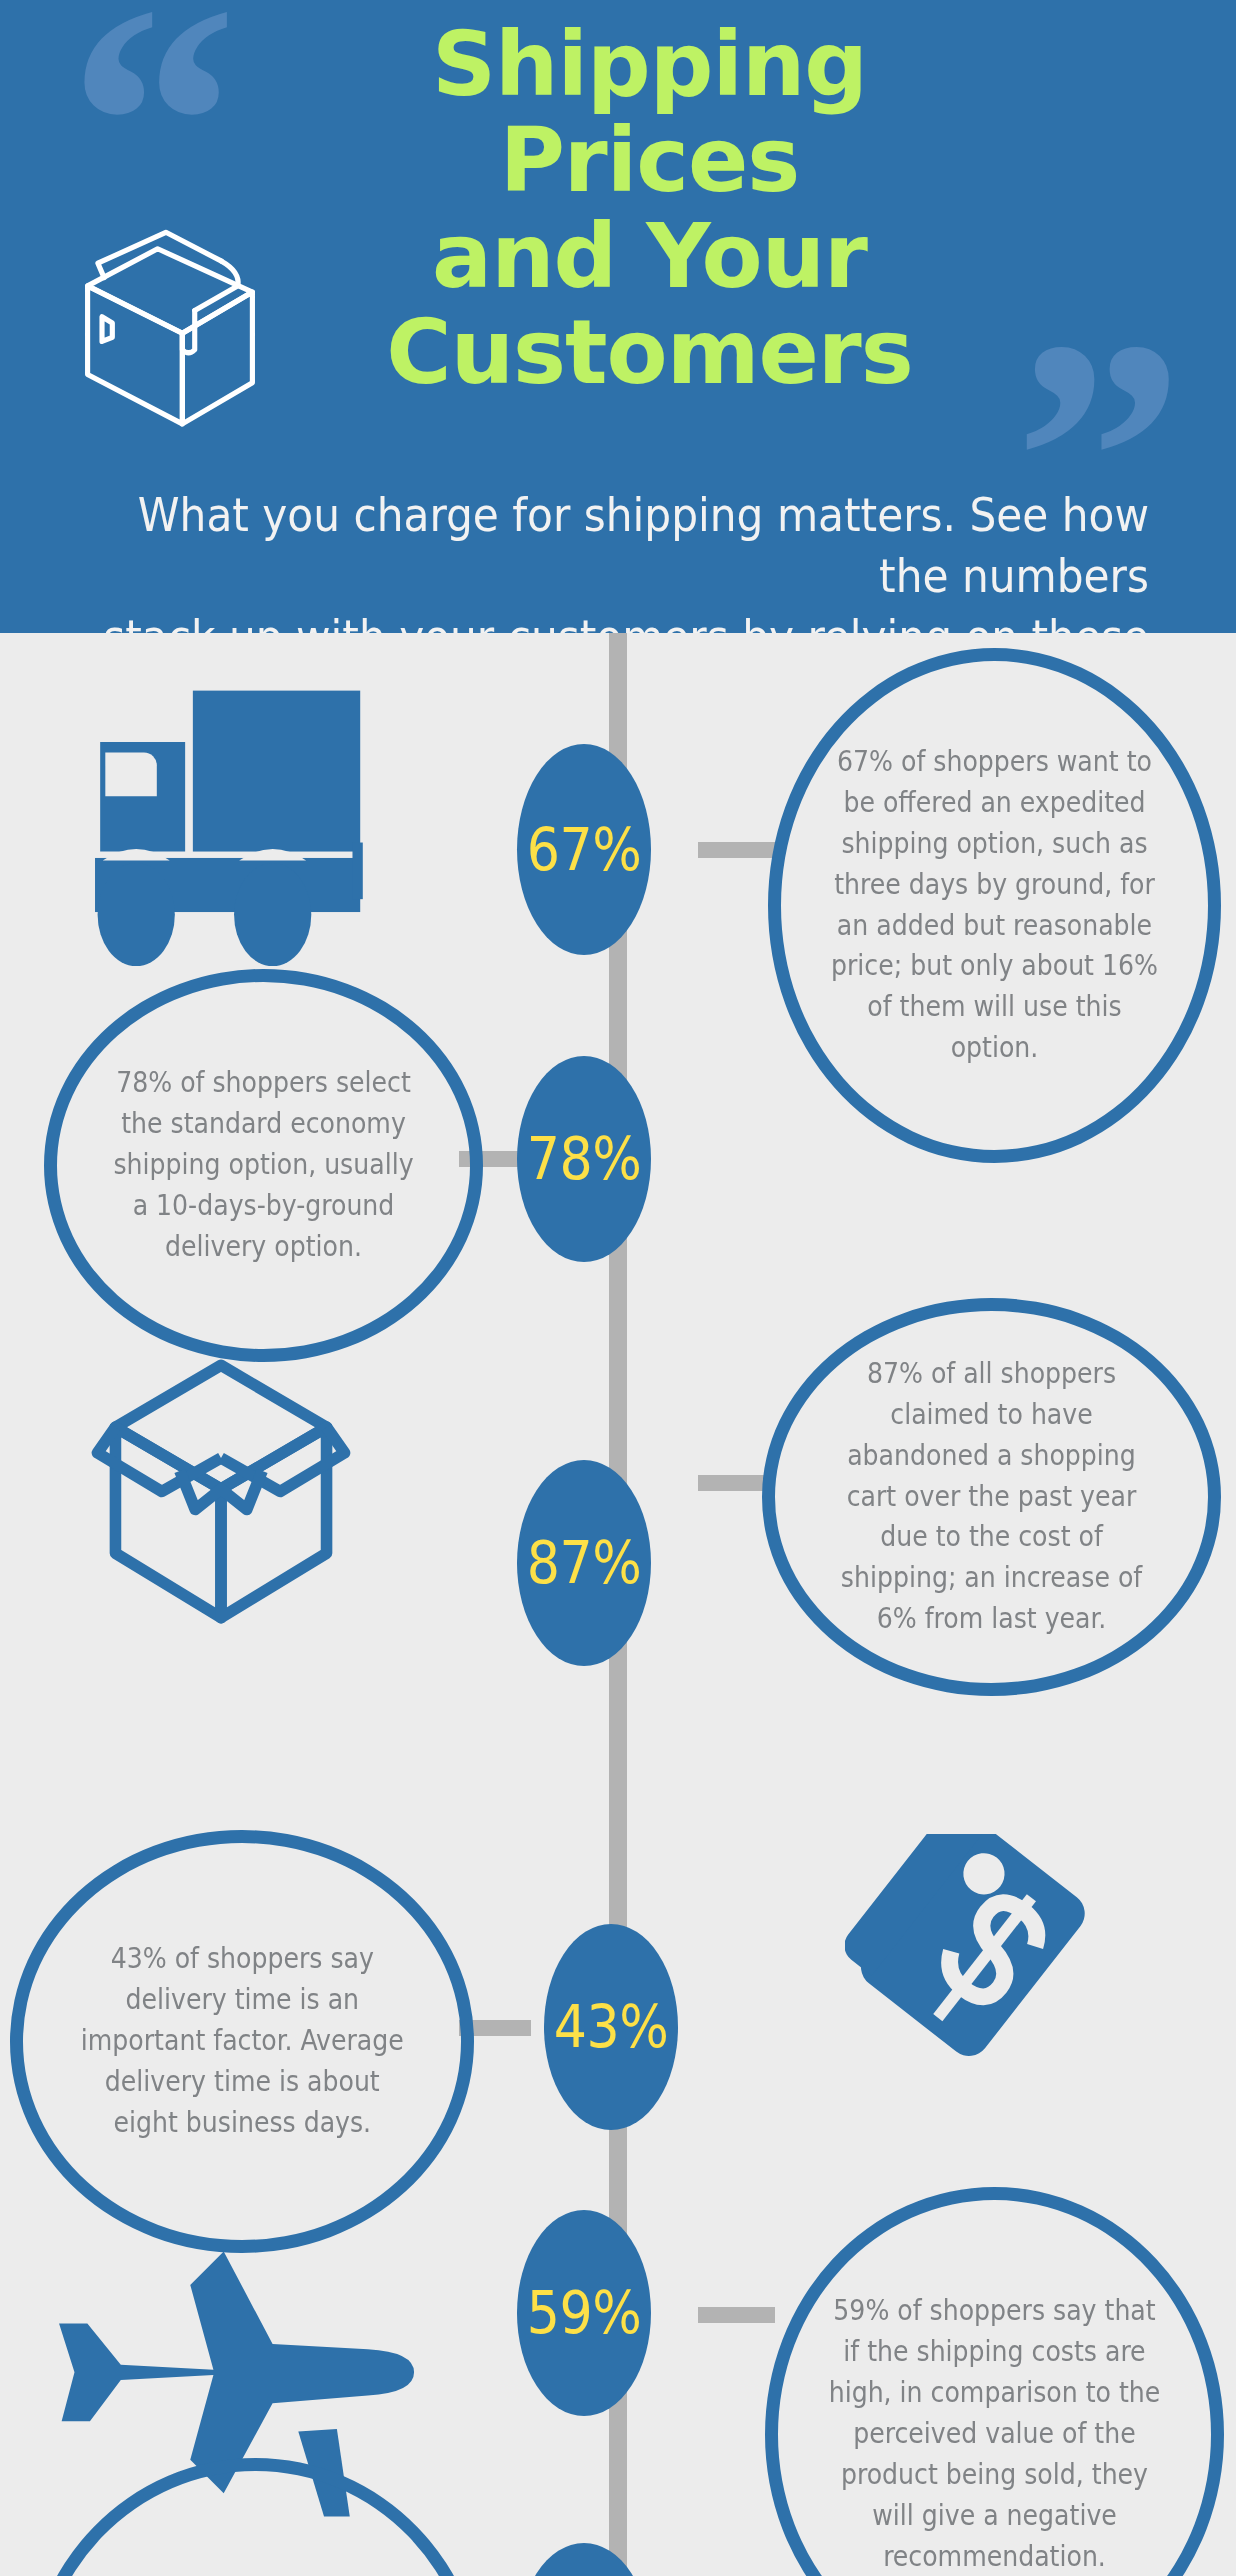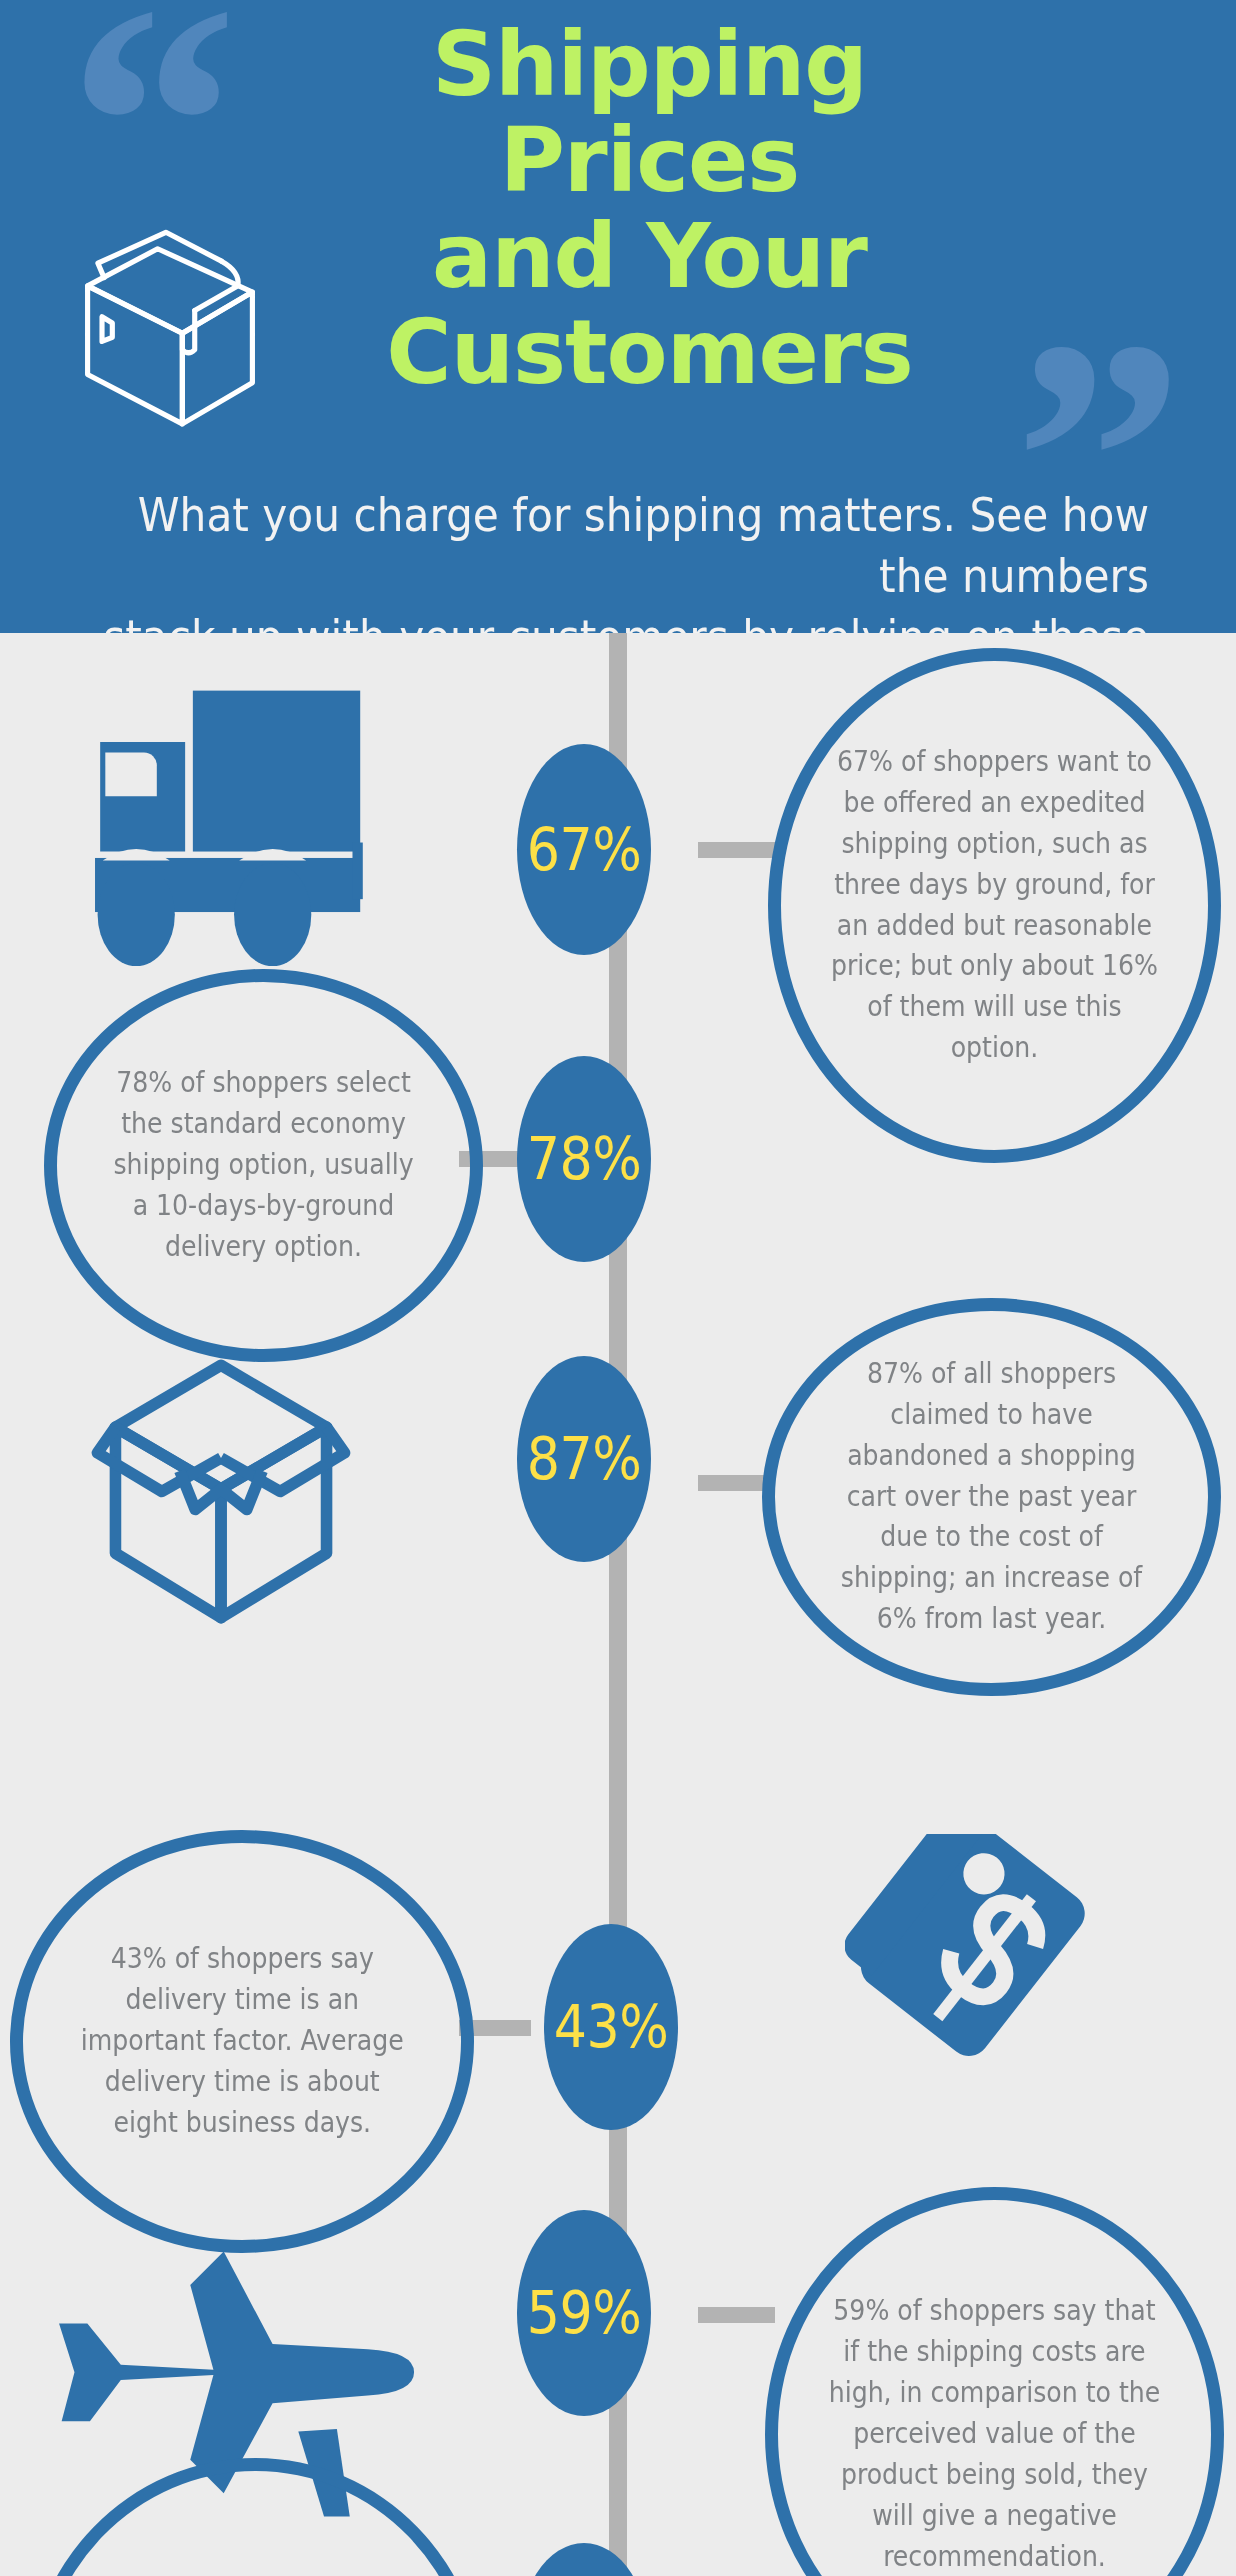--- a/index.html
+++ b/index.html
@@ -175,21 +175,21 @@
 
   <div class="connector" style="left:459px;top:1151px;width:72px;"></div>
   <div class="pct" style="left:517px;top:1056px;width:134px;height:206px;">
     <span>78%</span>
   </div>
   <div class="ocircle" style="left:44px;top:969px;width:439px;height:393px;">
     <div class="txt">78% of shoppers select the standard economy shipping option, usually a 10-days-by-ground delivery option.</div>
   </div>
 
   <div class="connector" style="left:698px;top:1475px;width:77px;"></div>
-  <div class="pct" style="left:517px;top:1356px;width:134px;height:206px;text-align:center;">
+  <div class="pct" style="left:517px;top:1460px;width:134px;height:206px;text-align:center;">
     <span>87%</span>
   </div>
   <div class="ocircle" style="left:762px;top:1298px;width:459px;height:398px;">
     <div class="txt">87% of all shoppers claimed to have abandoned a shopping cart over the past year due to the cost of shipping; an increase of 6% from last year.</div>
   </div>
 
   <div class="connector" style="left:459px;top:2020px;width:72px;"></div>
   <div class="pct" style="left:544px;top:1924px;width:134px;height:206px;justify-content:center;">
     <span>43%</span>
   </div>

